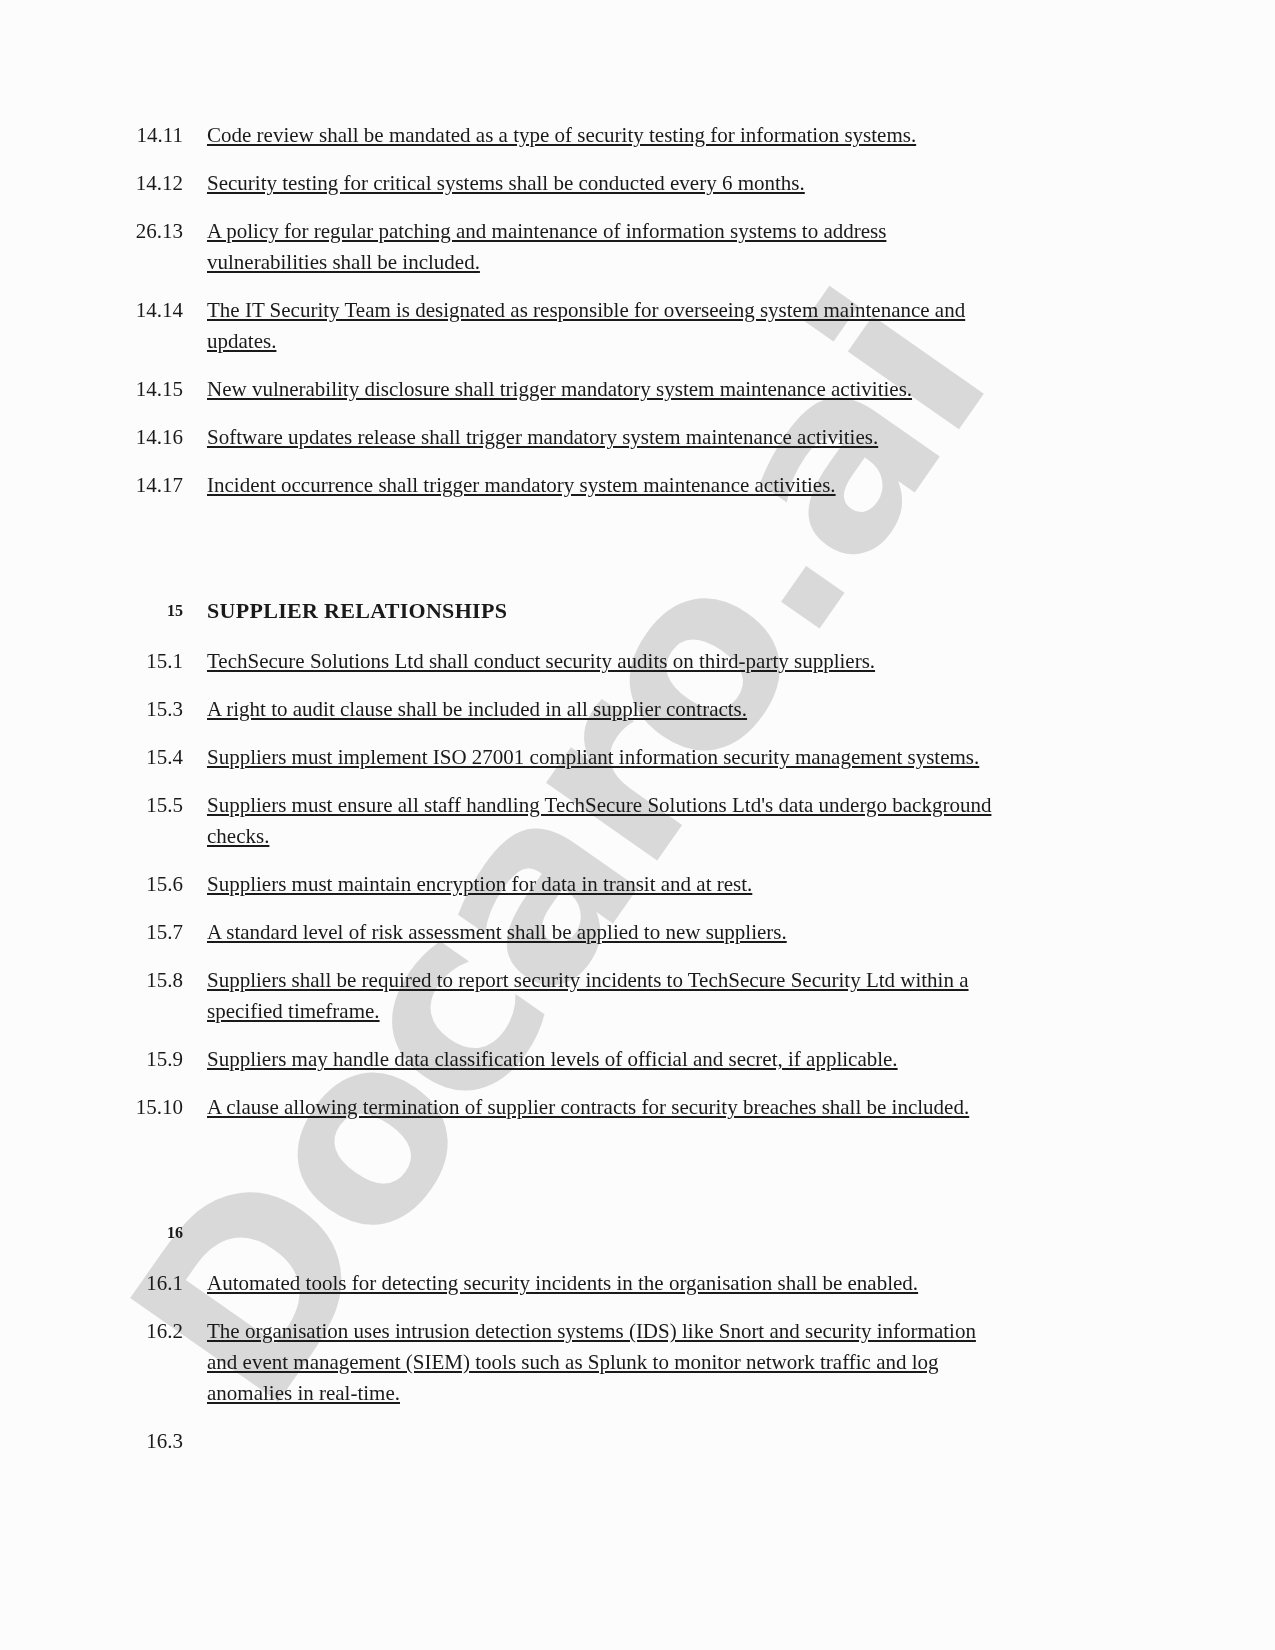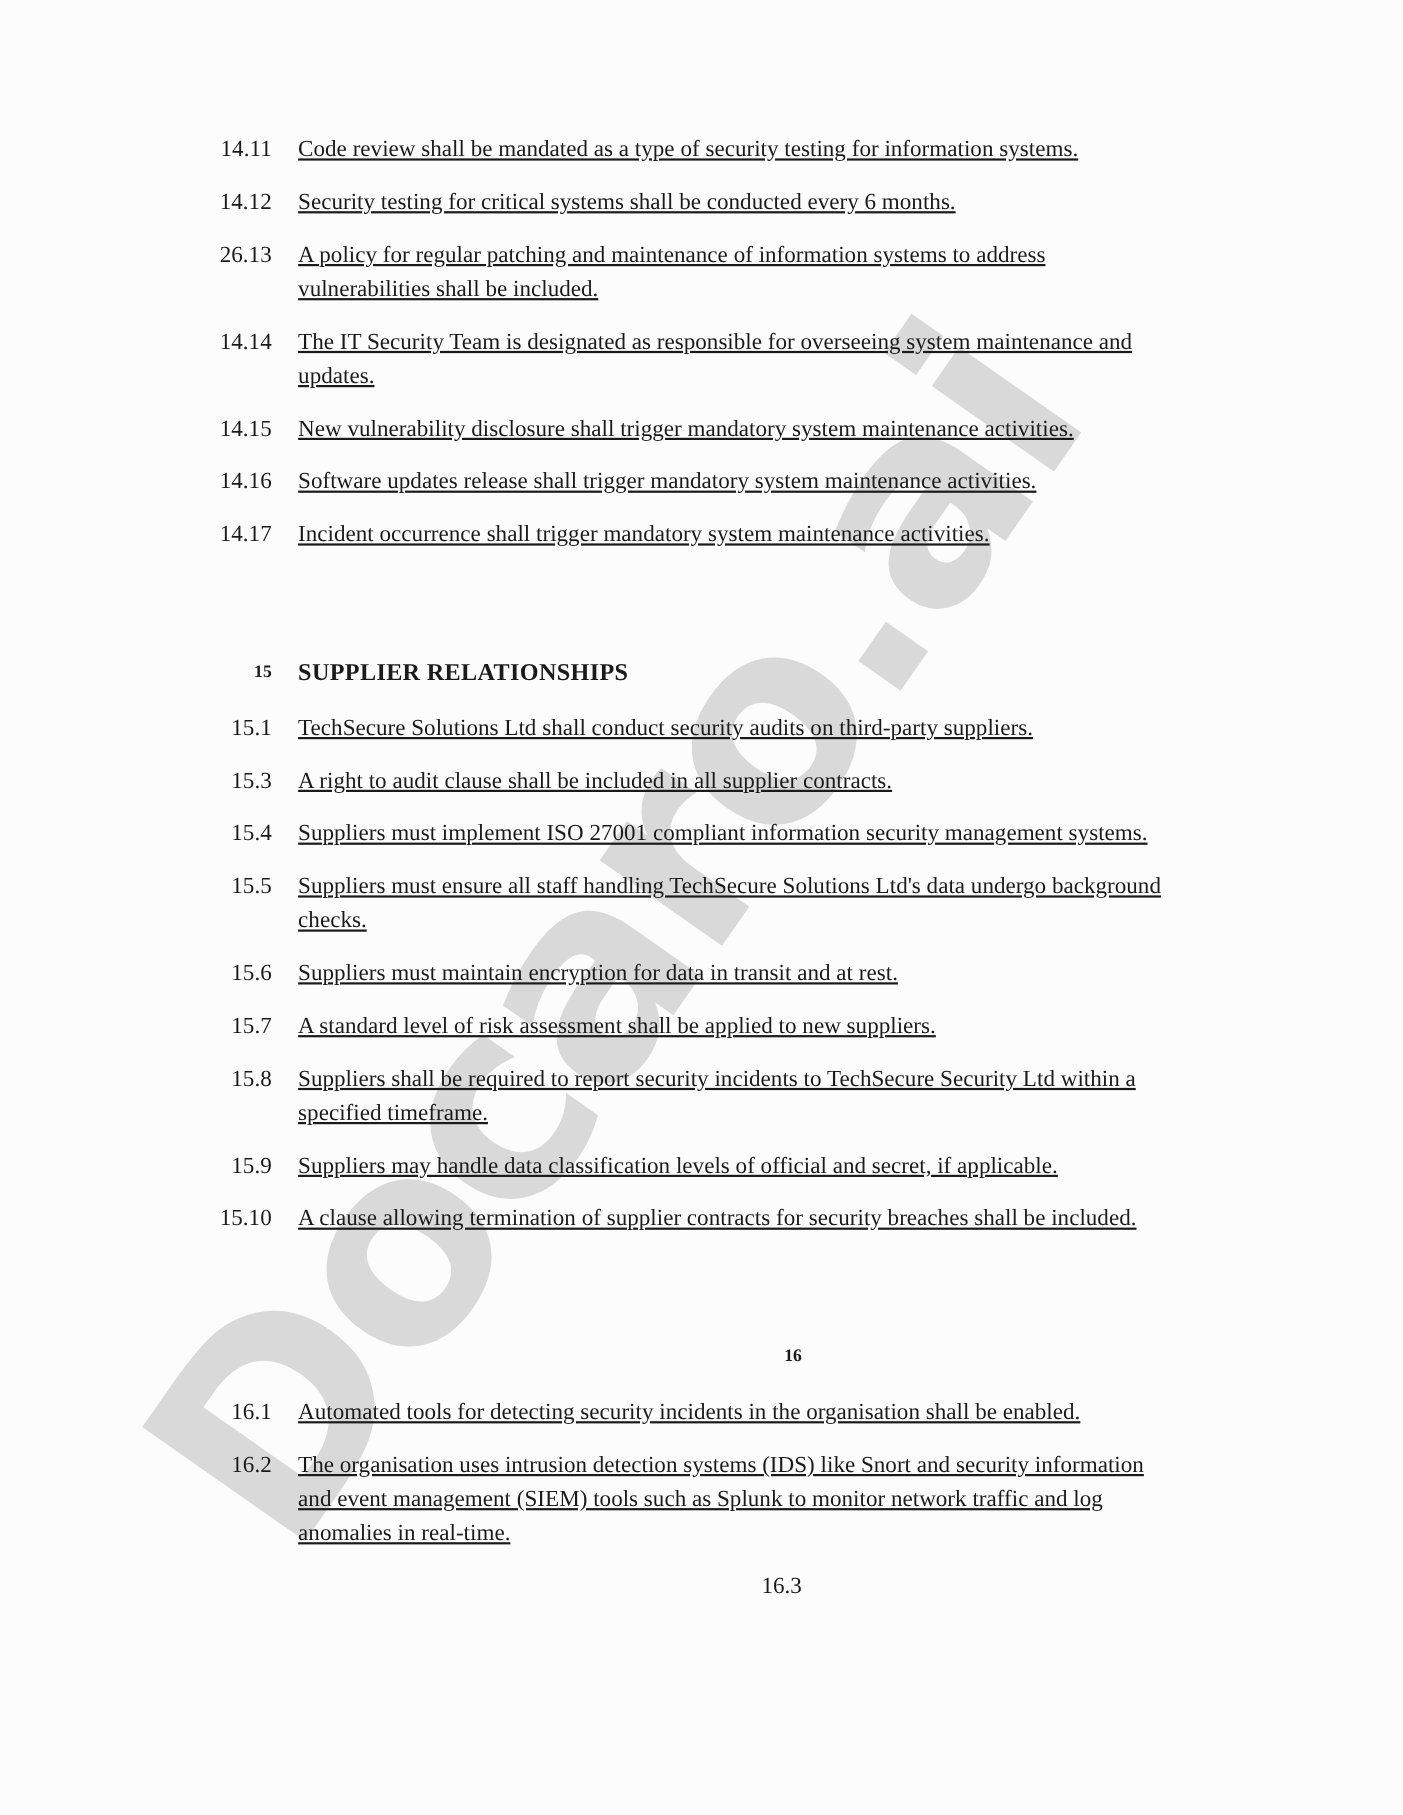--- a/index.html
+++ b/index.html
@@ -33,21 +33,20 @@
   }
   .content {
     position: relative;
     z-index: 1;
     padding-top: 120px;
   }
   .row {
     display: flex;
     align-items: flex-start;
     margin-bottom: 17px;
-    justify-content: center;
   }
   .num {
     flex: 0 0 183px;
     text-align: right;
     font-size: 21px;
     line-height: 31px;
   }
   .text {
     margin-left: 24px;
     width: 940px;

